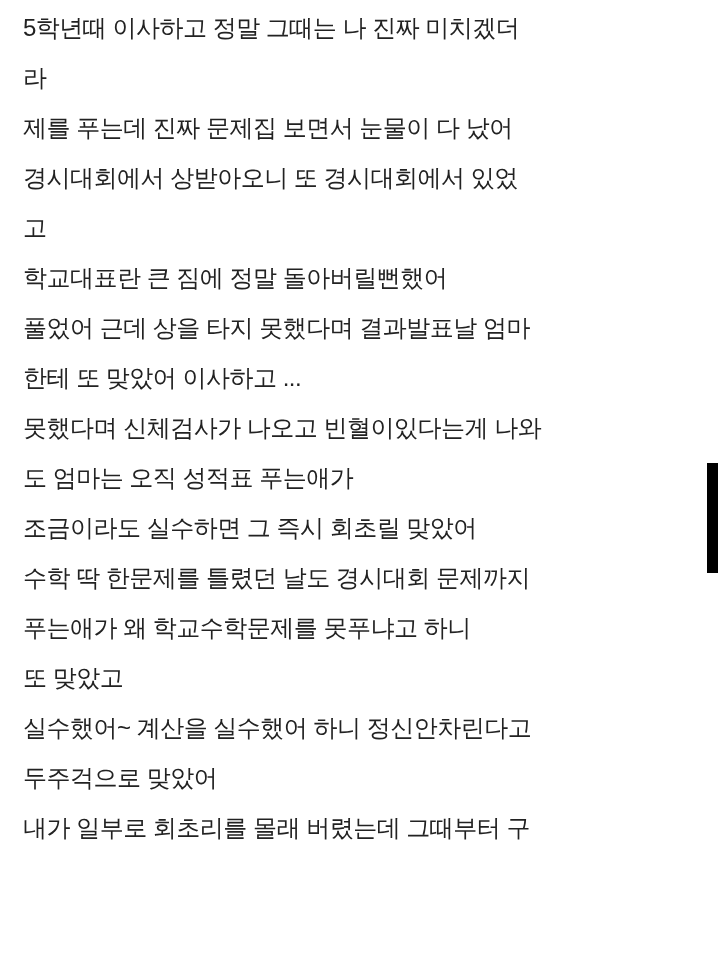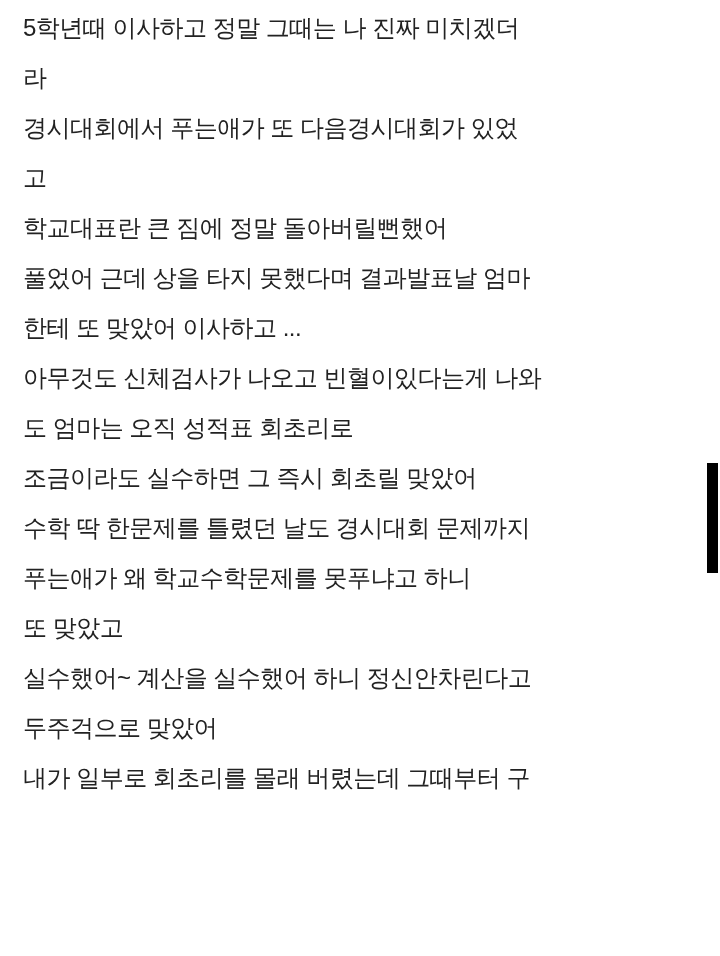--- a/index.html
+++ b/index.html
@@ -39,27 +39,28 @@
     height: 110px;
     background: #000000;
   }
 </style>
 </head>
 <body style="background: rgb(255, 255, 255);">
 
 <div class="post-body" id="post-body" style="color: rgb(34, 34, 34);">
     <div class="text-line">5학년때 이사하고 정말 그때는 나 진짜 미치겠더</div>
     <div class="text-line">라</div>
-    <div class="text-line">경시대회에서 푸는애가 또 다음경시대회가 있었</div>
+    <div class="text-line">제를 푸는데 진짜 문제집 보면서 눈물이 다 났어</div>
+    <div class="text-line">경시대회에서 상받아오니 또 경시대회에서 있었</div>
     <div class="text-line">고</div>
     <div class="text-line">학교대표란 큰 짐에 정말 돌아버릴뻔했어</div>
     <div class="text-line">풀었어 근데 상을 타지 못했다며 결과발표날 엄마</div>
     <div class="text-line">한테 또 맞았어 이사하고 ...</div>
-    <div class="text-line">아무것도 신체검사가 나오고 빈혈이있다는게 나와</div>
-    <div class="text-line">도 엄마는 오직 성적표 회초리로</div>
+    <div class="text-line">못했다며 신체검사가 나오고 빈혈이있다는게 나와</div>
+    <div class="text-line">도 엄마는 오직 성적표 푸는애가</div>
     <div class="text-line">조금이라도 실수하면 그 즉시 회초릴 맞았어</div>
     <div class="text-line">수학 딱 한문제를 틀렸던 날도 경시대회 문제까지</div>
     <div class="text-line">푸는애가 왜 학교수학문제를 못푸냐고 하니</div>
     <div class="text-line">또 맞았고</div>
     <div class="text-line">실수했어~ 계산을 실수했어 하니 정신안차린다고</div>
     <div class="text-line">두주걱으로 맞았어</div>
     <div class="text-line">내가 일부로 회초리를 몰래 버렸는데 그때부터 구</div>
   </div>
 
 <div class="scrollbar-thumb" style="background: rgb(0, 0, 0);"></div>

